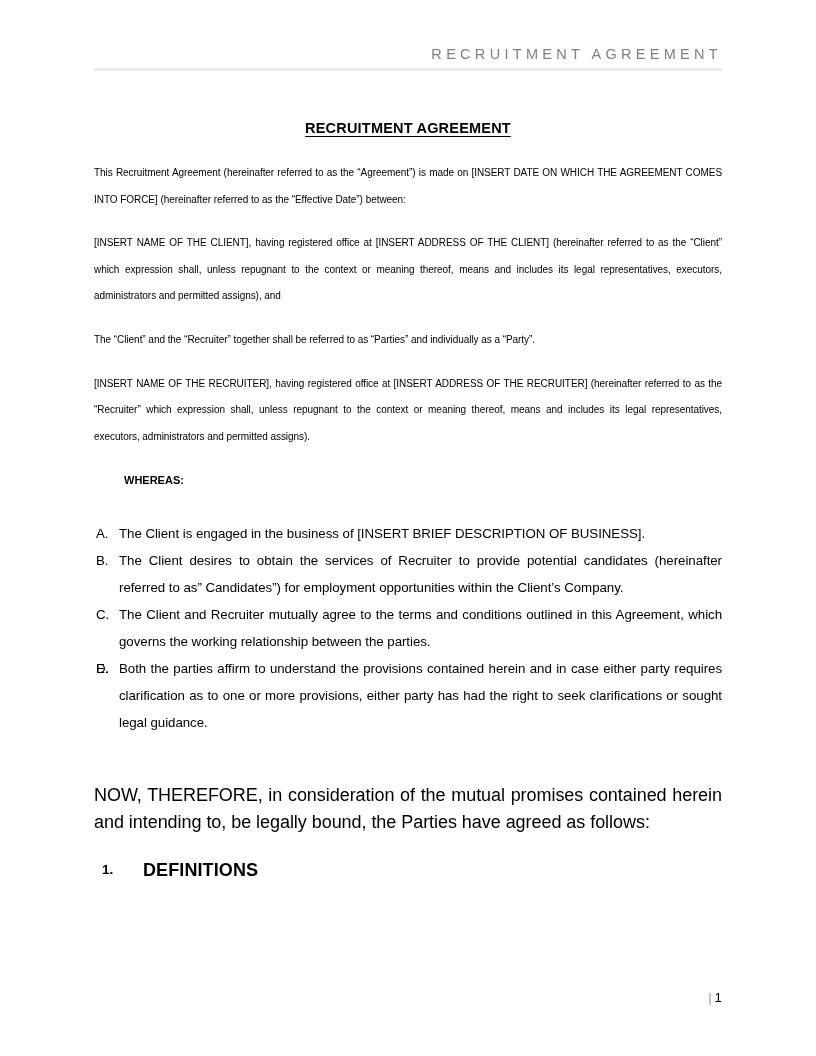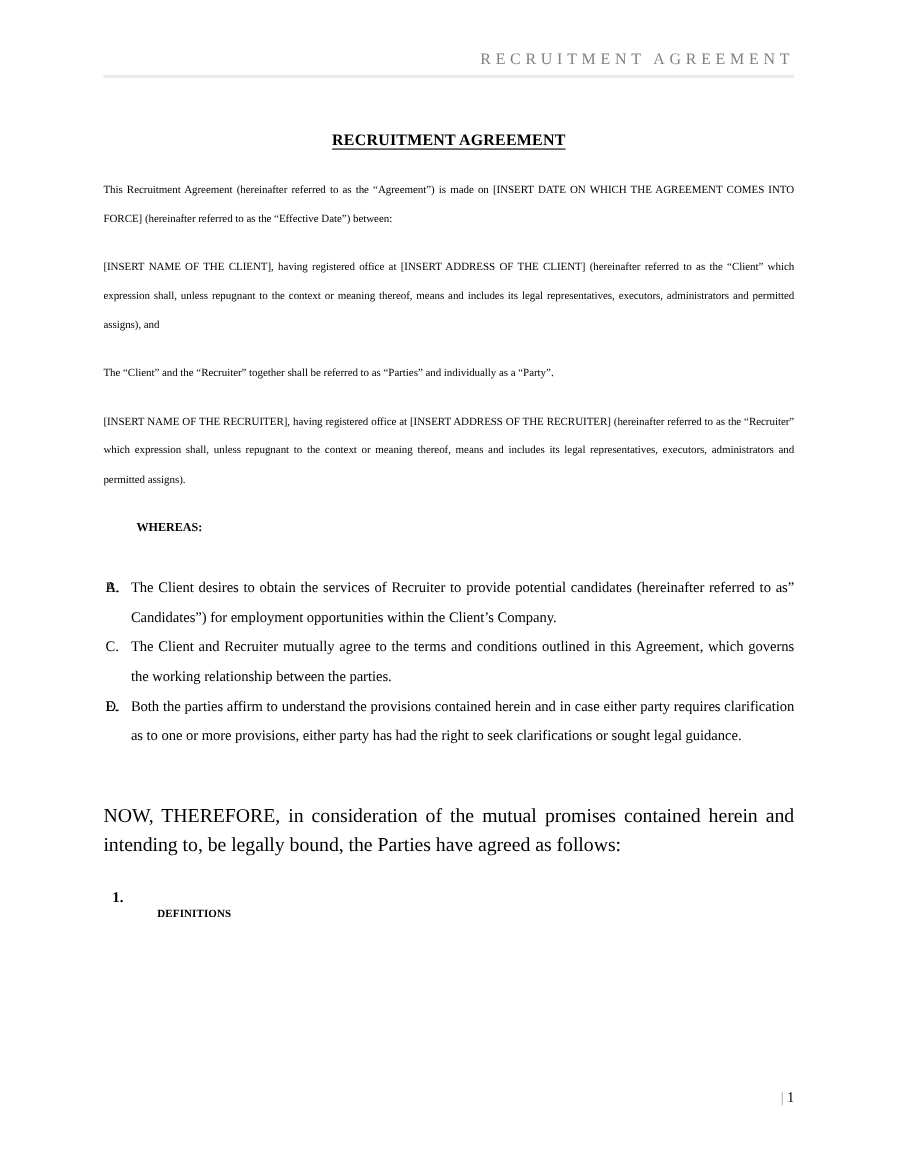--- a/index.html
+++ b/index.html
@@ -15,21 +15,20 @@
     color: #000000;
     -webkit-font-smoothing: antialiased;
   }
 
   .page {
     position: absolute;
     left: 0; top: 0;
     width: 816px;
     height: 1056px;
     overflow: hidden;
-    font-family: Liberation Serif, serif;
   }
 
   
   .doc-header {
     position: absolute;
     left: 94px;
     top: 44px;
     width: 628px;
   }
   .doc-header-title {
@@ -128,22 +127,22 @@
     position: absolute;
     left: 8px;
     top: 0;
     font-size: 13.6px;
     font-weight: bold;
     line-height: 20px;
   }
   .section-head .sec-title {
     position: absolute;
     left: 49px;
-    top: 16px;
-    font-size: 10px;
+    top: 0;
+    font-size: 18px;
     font-weight: bold;
     line-height: 20px;
     letter-spacing: 0.1px;
   }
   .subsection {
     position: relative;
     min-height: 20px;
     font-size: 13.3px;
     line-height: 22px;
   }
@@ -193,20 +192,21 @@
 
     <p class="para">The “Client” and the “Recruiter” together shall be referred to as “Parties” and individually as a “Party”.</p>
 
     <p class="para"> [INSERT NAME OF THE RECRUITER], having registered office at [INSERT ADDRESS OF THE RECRUITER] (hereinafter referred to as the “Recruiter” which expression shall, unless repugnant to the context or meaning thereof, means and includes its legal representatives, executors, administrators and permitted assigns).</p>
 
     <div class="whereas">WHEREAS:</div>
 
     <ol class="alpha-list">
       <li>
         <span class="marker">A.</span>
+        <span class="text">The Client is engaged in the business of [INSERT BRIEF DESCRIPTION OF BUSINESS].</span>
       </li>
       <li>
         <span class="marker">B.</span>
         <span class="text">The Client desires to obtain the services of Recruiter to provide potential candidates (hereinafter referred to as” Candidates”) for employment opportunities within the Client’s Company.</span>
       </li>
       <li>
         <span class="marker">C.</span>
         <span class="text">The Client and Recruiter mutually agree to the terms and conditions outlined in this Agreement, which governs the working relationship between the parties.</span>
       </li>
       <li>

